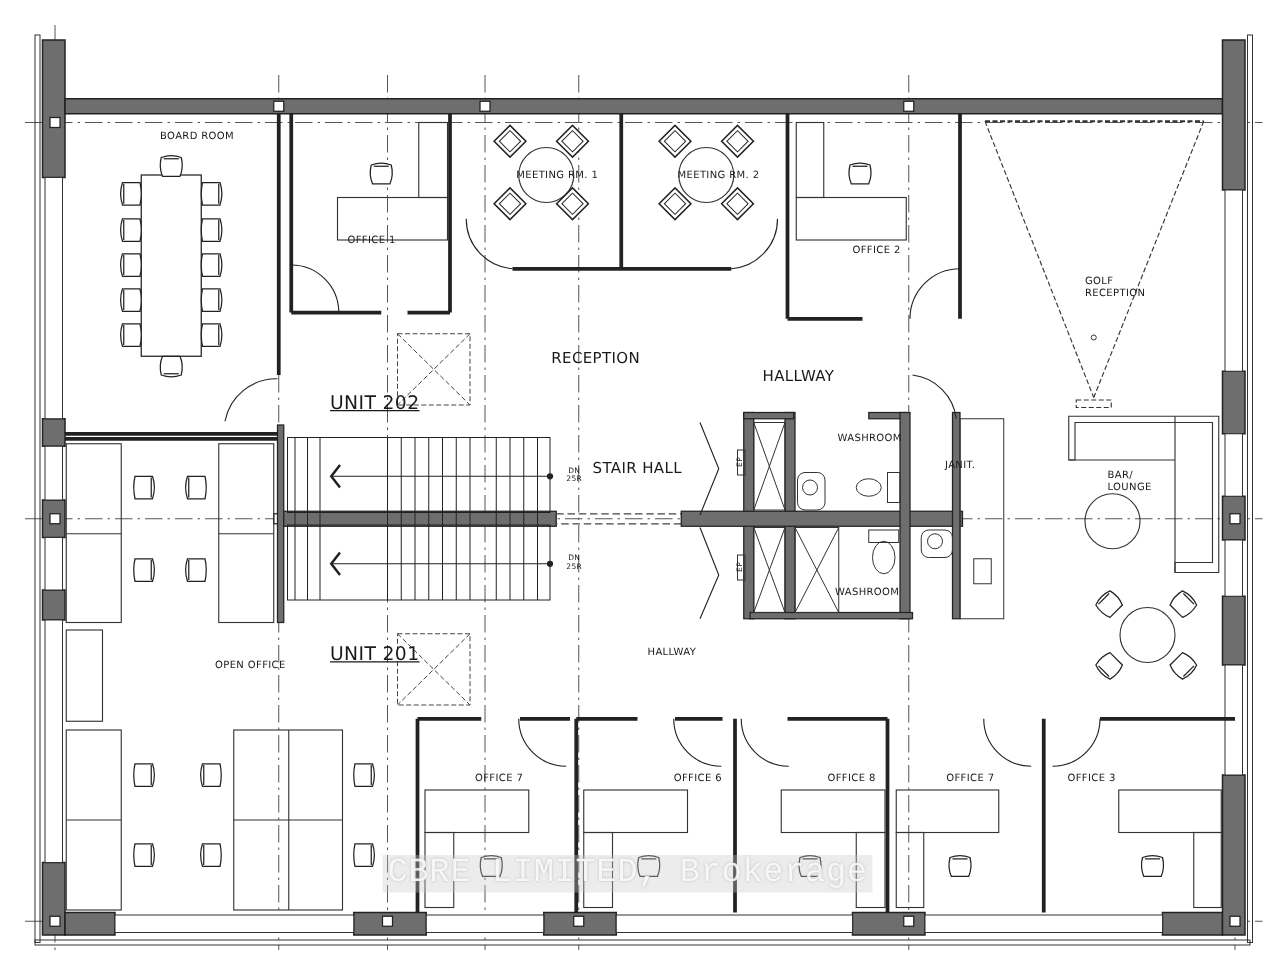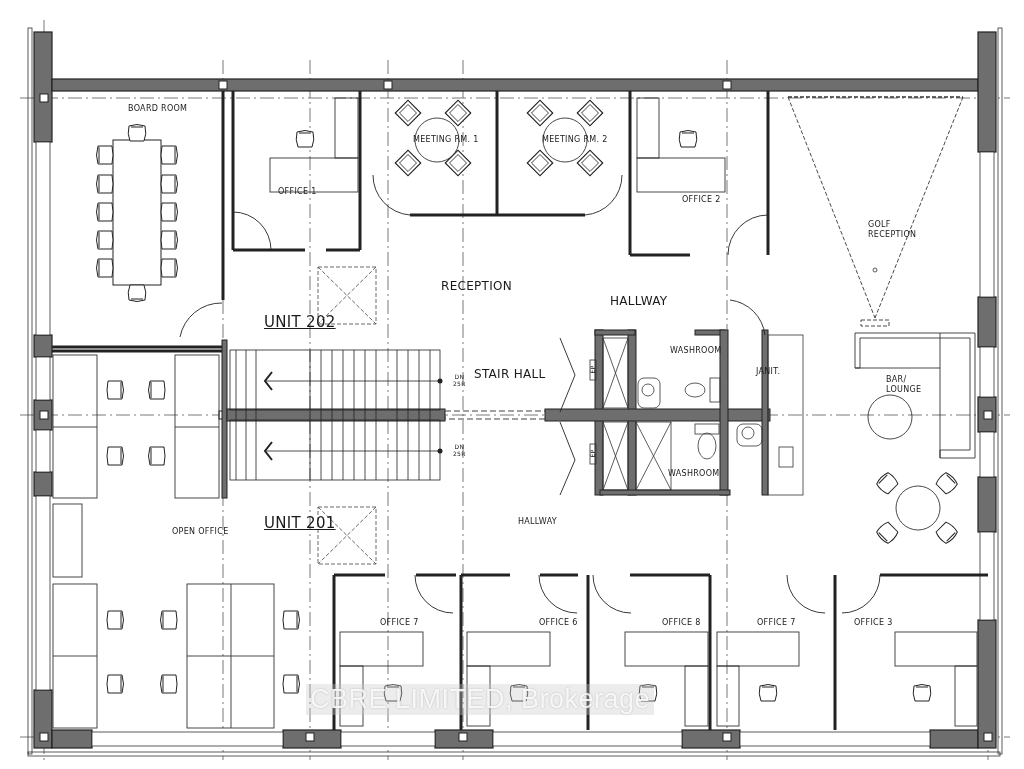--- a/index.html
+++ b/index.html
@@ -5,21 +5,21 @@
   html, body { margin:0; padding:0; background:#ffffff; }
   body { width:1024px; height:769px; overflow:hidden; position:relative; font-family:"DejaVu Sans", sans-serif; }
   #plan { position:absolute; left:0; top:0; width:1024px; height:769px; }
   .lbl { position:absolute; color:#1a1a1a; font-family:"DejaVu Sans", sans-serif; white-space:nowrap; letter-spacing:0.3px; }
   .sm { font-size:8px;margin-left:18px; }
   .md { font-size:12px;margin-top:20px; }
   .lg { font-size:15px;text-decoration:underline; }
   .tiny { font-size:6px; line-height:7px; text-align:center; }
   .center { text-align:left; line-height:10px; }
   .watermark { position:absolute; left:306px; top:684px; font-size:27px; color:rgba(255,255,255,0.85);
-               font-family:Liberation Sans, sans-serif; background:rgba(200,200,200,0.35); padding:0 4px;
+               font-family:Liberation Mono, monospace; background:rgba(200,200,200,0.35); padding:0 4px;
                text-shadow:0 0 2px rgba(150,150,150,0.6); letter-spacing:0.5px; }
 </style>
 </head>
 <body>
 
 <svg id="plan" viewBox="0 0 1024 769" xmlns="http://www.w3.org/2000/svg">
   <defs>
     <g id="chairUp">
         <path d="M-8,-8 Q0,-11 8,-8 Q10,0 7,7 L-7,7 Q-10,0 -8,-8 Z" fill="#fff" stroke="#222" stroke-width="1"></path>
         <line x1="-6" y1="-7" x2="6" y2="-7" stroke="#222" stroke-width="1"></line>

